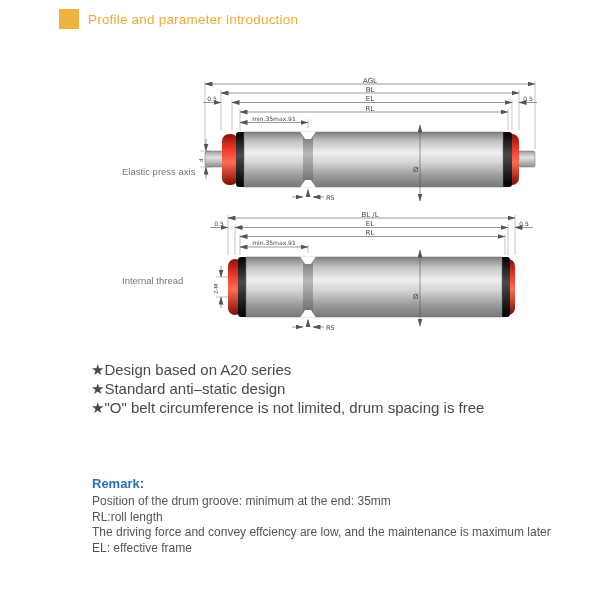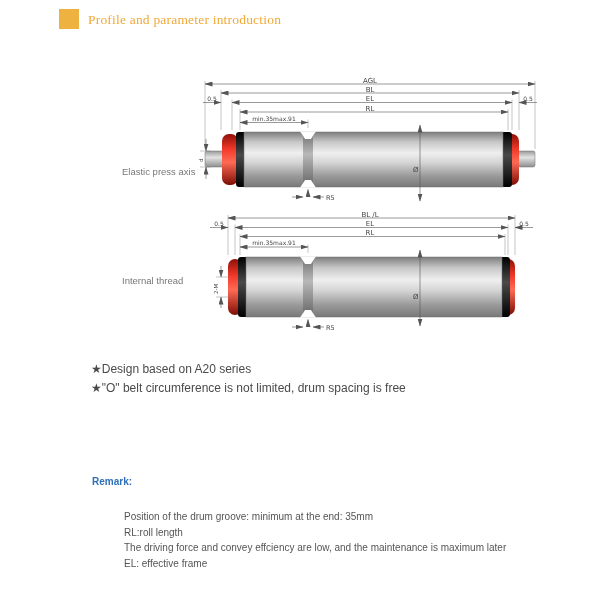--- a/index.html
+++ b/index.html
@@ -3,38 +3,38 @@
 <meta charset="utf-8">
 <style>
   html,body{margin:0;padding:0;}
   body{
     width:600px;height:600px;position:relative;background:#ffffff;
     font-family:"Liberation Sans","DejaVu Sans",sans-serif;overflow:hidden;
   }
   .abs{position:absolute;}
   
   .header-icon{left:59px;top:9px;width:20px;height:20px;background:#EDB23F;}
-  .header-title{left:88px;top:12px;font-size:13.5px;color:#F0A939;letter-spacing:.2px;font-family:Liberation Serif, serif;}
+  .header-title{left:88px;top:12px;font-size:13.5px;color:#F0A939;letter-spacing:.2px;}
   
   .side-label{font-size:9.5px;color:#777;padding-left:8px;}
   .lbl-elastic{left:114px;top:166px;}
   .lbl-thread{left:114px;top:259px;margin-top:16px;}
   
   svg text{font-family:"DejaVu Sans",sans-serif;fill:#444;}
   .t7{font-size:7px;} .t65{font-size:6.5px;} .t6{font-size:6px;} .t55{font-size:5.5px;}
   .dim{stroke:#555;stroke-width:.6;fill:none;}
   .ext{stroke:#8a8a8a;stroke-width:.5;fill:none;}
   .edge{stroke:#909090;stroke-width:.6;fill:none;}
   
   .features{left:91px;top:360px;}
-  .feature-item{font-size:12px;line-height:19px;color:#4a4a4a;}
+  .feature-item{font-size:15px;line-height:19px;color:#4a4a4a;}
   
   .remark{left:92px;top:476px;width:480px;}
-  .remark-title{font-size:10px;font-weight:bold;color:#2E6FB7;margin-bottom:22px;}
-  .remark-line{font-size:10px;line-height:15.5px;color:#555;white-space:nowrap;margin-left:32px;}
+  .remark-title{font-size:13px;font-weight:bold;color:#2E6FB7;margin-bottom:3px;}
+  .remark-line{font-size:12px;line-height:15.5px;color:#555;white-space:nowrap;}
 </style>
 </head>
 <body>
 
 <div class="abs header-icon"></div>
 <div class="abs header-title">Profile and parameter introduction</div>
 
 <div class="abs side-label lbl-elastic">Elastic press axis</div>
 <div class="abs side-label lbl-thread">Internal thread</div>
 
@@ -228,20 +228,21 @@
     <line class="ext" x1="126" y1="72" x2="140" y2="72"></line>
     <line class="ext" x1="126" y1="92" x2="140" y2="92"></line>
     <line class="dim" x1="131" y1="61" x2="131" y2="72" marker-end="url(#d2a)"></line>
     <line class="dim" x1="131" y1="103" x2="131" y2="92" marker-end="url(#d2a)"></line>
     <text class="t55" transform="translate(128,89) rotate(-90)">2-M</text>
   </g>
 </svg>
 
 <div class="abs features">
   <div class="feature-item">★Design based on A20 series</div>
+  <div class="feature-item">★Standard anti–static design</div>
   <div class="feature-item">★"O" belt circumference is not limited, drum spacing is free</div>
 </div>
 
 <div class="abs remark">
   <div class="remark-title">Remark:</div>
   <div class="remark-line">Position of the drum groove: minimum at the end: 35mm</div>
   <div class="remark-line">RL:roll length</div>
   <div class="remark-line">The driving force and convey effciency are low, and the maintenance is maximum later</div>
   <div class="remark-line">EL: effective frame</div>
 </div>

